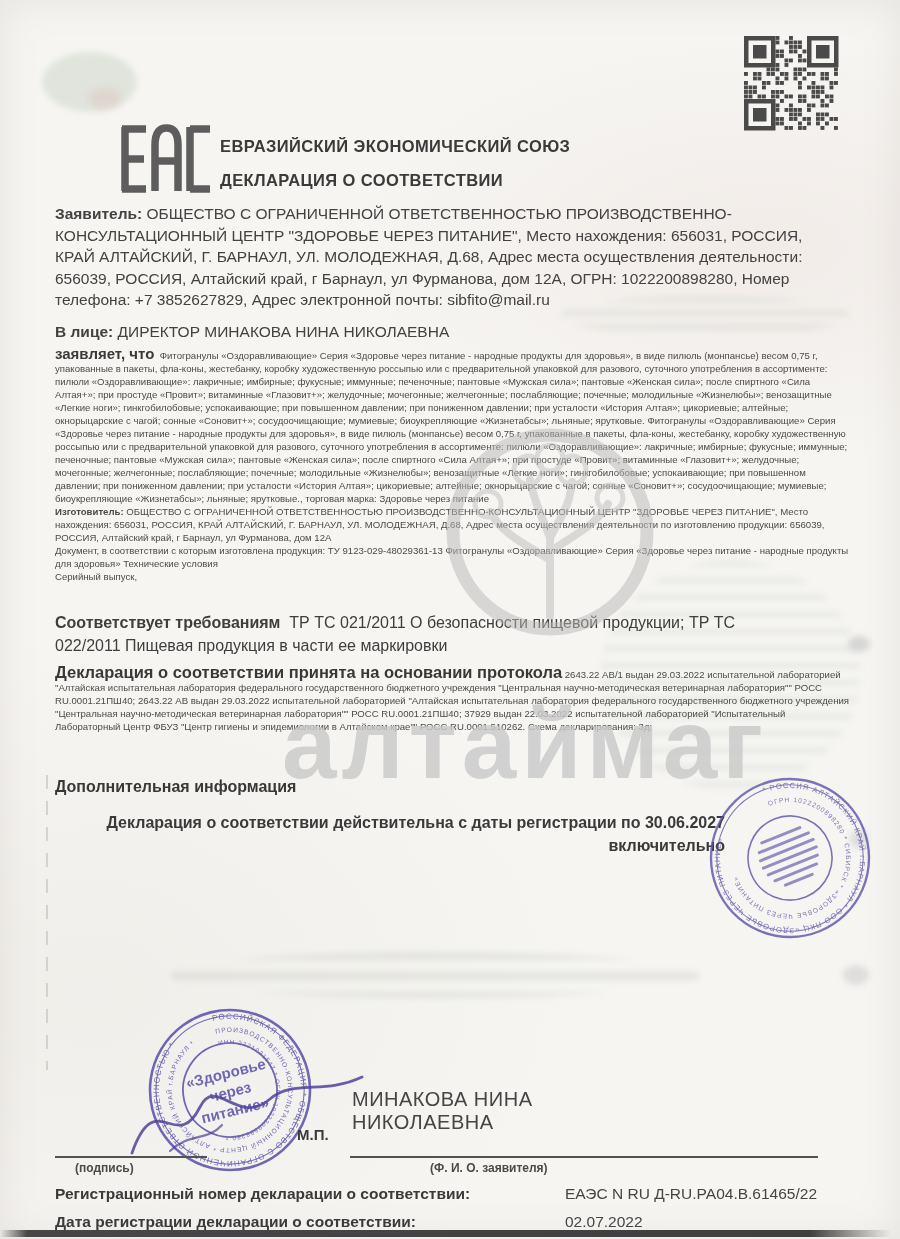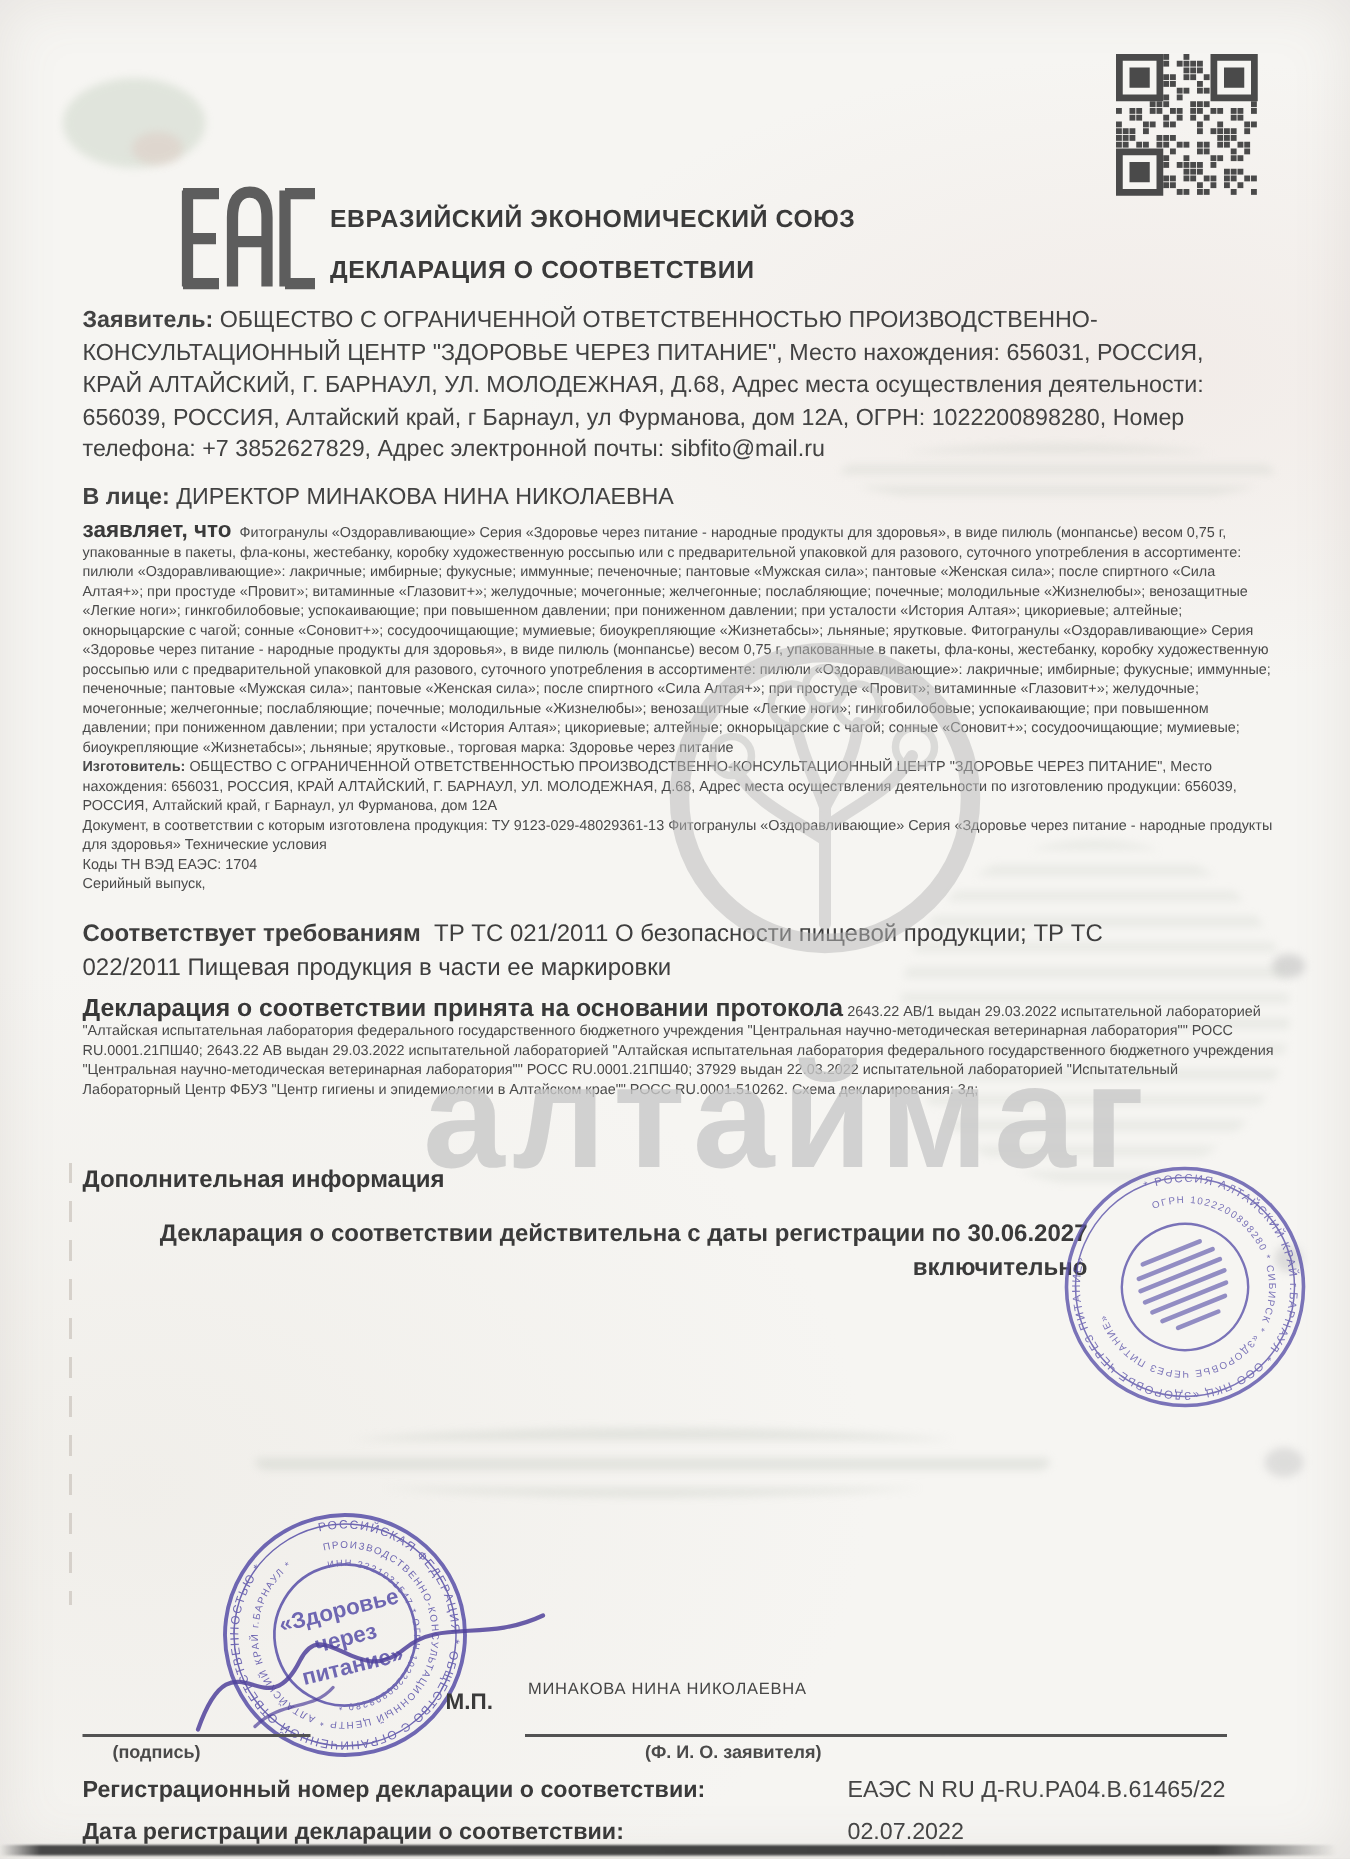--- a/index.html
+++ b/index.html
@@ -211,21 +211,20 @@
 
   <div class="abs body-text" style="left:55px;top:321px;width:782px;">
     <span class="b">В лице:</span>
     <span>ДИРЕКТОР МИНАКОВА НИНА НИКОЛАЕВНА</span>
   </div>
 
   <div class="abs small-flow" style="left:55px;top:347px;">
     <p><span class="lead-label">заявляет, что</span>&nbsp;&nbsp;<span>Фитогранулы «Оздоравливающие»  Серия «Здоровье через питание  - народные продукты для здоровья», в виде пилюль (монпансье) весом 0,75 г, упакованные в пакеты, фла-коны, жестебанку, коробку художественную россыпью или с предварительной упаковкой для разового, суточного употребления в ассортименте: пилюли  «Оздоравливающие»: лакричные; имбирные; фукусные; иммунные; печеночные; пантовые «Мужская сила»; пантовые «Женская  сила»; после спиртного «Сила Алтая+»; при простуде «Провит»; витаминные  «Глазовит+»;  желудочные; мочегонные; желчегонные; послабляющие; почечные; молодильные «Жизнелюбы»; венозащитные «Легкие ноги»; гинкгобилобовые; успокаивающие; при повышенном давлении; при пониженном давлении; при усталости «История Алтая»;  цикориевые; алтейные; окнорыцарские  с чагой;  сонные «Соновит+»; сосудоочищающие; мумиевые; биоукрепляющие «Жизнетабсы»; льняные; ярутковые. Фитогранулы «Оздоравливающие»  Серия «Здоровье через питание  - народные продукты для здоровья», в виде пилюль (монпансье) весом 0,75 г, упакованные в пакеты, фла-коны, жестебанку, коробку художественную россыпью или с предварительной упаковкой для разового, суточного употребления в ассортименте: пилюли  «Оздоравливающие»: лакричные; имбирные; фукусные; иммунные; печеночные; пантовые «Мужская сила»; пантовые «Женская  сила»; после спиртного «Сила Алтая+»; при простуде «Провит»; витаминные  «Глазовит+»;  желудочные; мочегонные; желчегонные; послабляющие; почечные; молодильные «Жизнелюбы»; венозащитные «Легкие ноги»; гинкгобилобовые; успокаивающие; при повышенном давлении; при пониженном давлении; при усталости «История Алтая»; цикориевые; алтейные; окнорыцарские  с чагой;  сонные «Соновит+»; сосудоочищающие; мумиевые; биоукрепляющие «Жизнетабсы»; льняные; ярутковые., торговая марка: Здоровье через питание</span></p>
     <p><span class="b">Изготовитель:</span> <span>ОБЩЕСТВО С ОГРАНИЧЕННОЙ ОТВЕТСТВЕННОСТЬЮ ПРОИЗВОДСТВЕННО-КОНСУЛЬТАЦИОННЫЙ ЦЕНТР "ЗДОРОВЬЕ ЧЕРЕЗ ПИТАНИЕ", Место нахождения: 656031, РОССИЯ, КРАЙ АЛТАЙСКИЙ, Г. БАРНАУЛ, УЛ. МОЛОДЕЖНАЯ, Д.68, Адрес места осуществления деятельности по изготовлению продукции: 656039, РОССИЯ, Алтайский край, г Барнаул, ул Фурманова, дом 12А</span></p>
     <p>Документ, в соответствии с которым изготовлена продукция: ТУ 9123-029-48029361-13  Фитогранулы «Оздоравливающие»  Серия «Здоровье через питание - народные продукты для здоровья» Технические условия</p>
-    <p>Коды ТН ВЭД ЕАЭС: 1704</p>
     <p>Серийный выпуск,</p>
   </div>
 
   <div class="abs" style="left:55px;top:611px;width:745px;font-size:16px;line-height:23px;color:#3e3e3e;">
     <span class="b">Соответствует требованиям</span>&nbsp;&nbsp;<span>ТР ТС 021/2011 О безопасности пищевой продукции; ТР ТС 022/2011 Пищевая продукция в части ее маркировки</span>
   </div>
 
   <div class="abs small-flow" style="left:55px;top:666px;width:795px;">
     <span class="b" style="font-size:16.5px;color:#383838;">Декларация о соответствии принята на основании протокола</span> <span>2643.22 АВ/1 выдан 29.03.2022  испытательной лабораторией "Алтайская испытательная лаборатория федерального государственного бюджетного учреждения "Центральная научно-методическая ветеринарная лаборатория"" РОСС RU.0001.21ПШ40; 2643.22 АВ  выдан 29.03.2022  испытательной лабораторией "Алтайская испытательная лаборатория федерального государственного бюджетного учреждения "Центральная научно-методическая ветеринарная лаборатория"" РОСС RU.0001.21ПШ40; 37929 выдан 22.03.2022  испытательной лабораторией "Испытательный Лабораторный Центр ФБУЗ "Центр гигиены и эпидемиологии в Алтайском крае"" РОСС RU.0001.510262. Схема декларирования: 3д;</span>
   </div>
@@ -296,21 +295,21 @@
       <text x="84" y="110" font-size="15">питание»</text>
     </g>
   </svg>
 
   <svg class="abs" style="left:118px;top:1055px;" width="270" height="115" viewBox="0 0 270 115">
     <path d="M14,98 C38,30 58,100 82,52 C98,20 120,72 152,44 C176,24 206,40 244,22" fill="none" stroke="#50429b" stroke-width="2.8" stroke-linecap="round" opacity=".85"></path>
     <path d="M52,96 C70,78 90,86 104,70" fill="none" stroke="#50429b" stroke-width="2.2" stroke-linecap="round" opacity=".7"></path>
   </svg>
 
   <div class="abs b" style="left:297px;top:1126px;font-size:15px;color:#3a3a3a;">М.П.</div>
-  <div class="abs" style="left:352px;top:1120px;width:300px;font-size:11px;letter-spacing:.5px;color:#454545;">МИНАКОВА НИНА НИКОЛАЕВНА</div>
+  <div class="abs" style="left:352px;top:1088px;width:300px;font-size:20px;letter-spacing:.5px;color:#454545;">МИНАКОВА НИНА НИКОЛАЕВНА</div>
   <div class="abs sigline" style="left:55px;top:1156px;width:152px;"></div>
   <div class="abs sigline" style="left:350px;top:1156px;width:468px;"></div>
   <div class="abs caption ctr" style="left:75px;top:1161px;width:112px;">(подпись)</div>
   <div class="abs caption ctr" style="left:430px;top:1161px;width:210px;">(Ф. И. О. заявителя)</div>
 
   <div class="abs b" style="left:55px;top:1185px;font-size:15.5px;color:#3a3a3a;">Регистрационный номер декларации о соответствии:</div>
   <div class="abs" style="left:565px;top:1185px;font-size:15.5px;color:#454545;">ЕАЭС N RU Д-RU.РА04.В.61465/22</div>
   <div class="abs b" style="left:55px;top:1213px;font-size:15.5px;color:#3a3a3a;">Дата регистрации декларации о соответствии:</div>
   <div class="abs" style="left:565px;top:1213px;font-size:15.5px;color:#454545;">02.07.2022</div>
 

